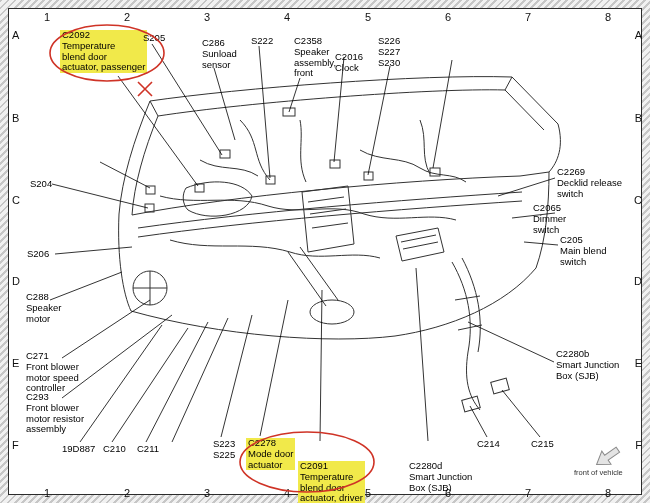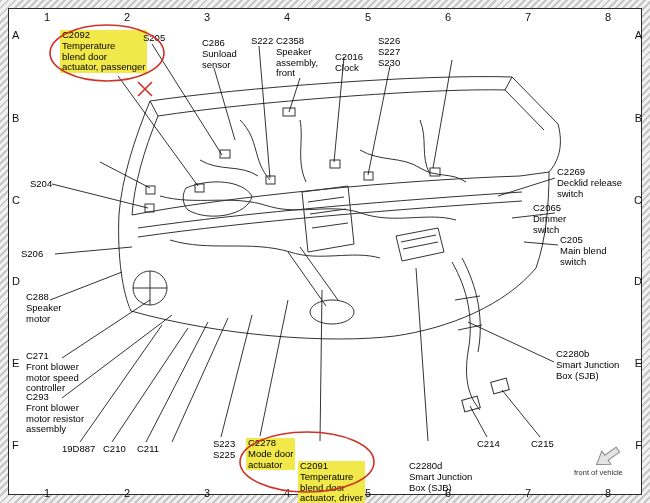--- a/index.html
+++ b/index.html
@@ -152,31 +152,31 @@
 
   <div class="lbl hl" style="left:60px;top:30px">C2092
 Temperature
 blend door
 actuator, passenger</div>
   <div class="lbl" style="left:143px;top:33px">S205</div>
   <div class="lbl" style="left:202px;top:38px">C286
 Sunload
 sensor</div>
   <div class="lbl" style="left:251px;top:36px">S222</div>
-  <div class="lbl" style="left:276px;top:36px">C2358
+  <div class="lbl" style="left:294px;top:36px">C2358
 Speaker
 assembly,
 front</div>
   <div class="lbl" style="left:335px;top:52px">C2016
 Clock</div>
   <div class="lbl" style="left:378px;top:36px">S226
 S227
 S230</div>
   <div class="lbl" style="left:30px;top:179px">S204</div>
-  <div class="lbl" style="left:21px;top:249px">S206</div>
+  <div class="lbl" style="left:27px;top:249px">S206</div>
   <div class="lbl" style="left:26px;top:292px">C288
 Speaker
 motor</div>
   <div class="lbl" style="left:26px;top:351px">C271
 Front blower
 motor speed
 controller</div>
   <div class="lbl" style="left:26px;top:392px">C293
 Front blower
 motor resistor

